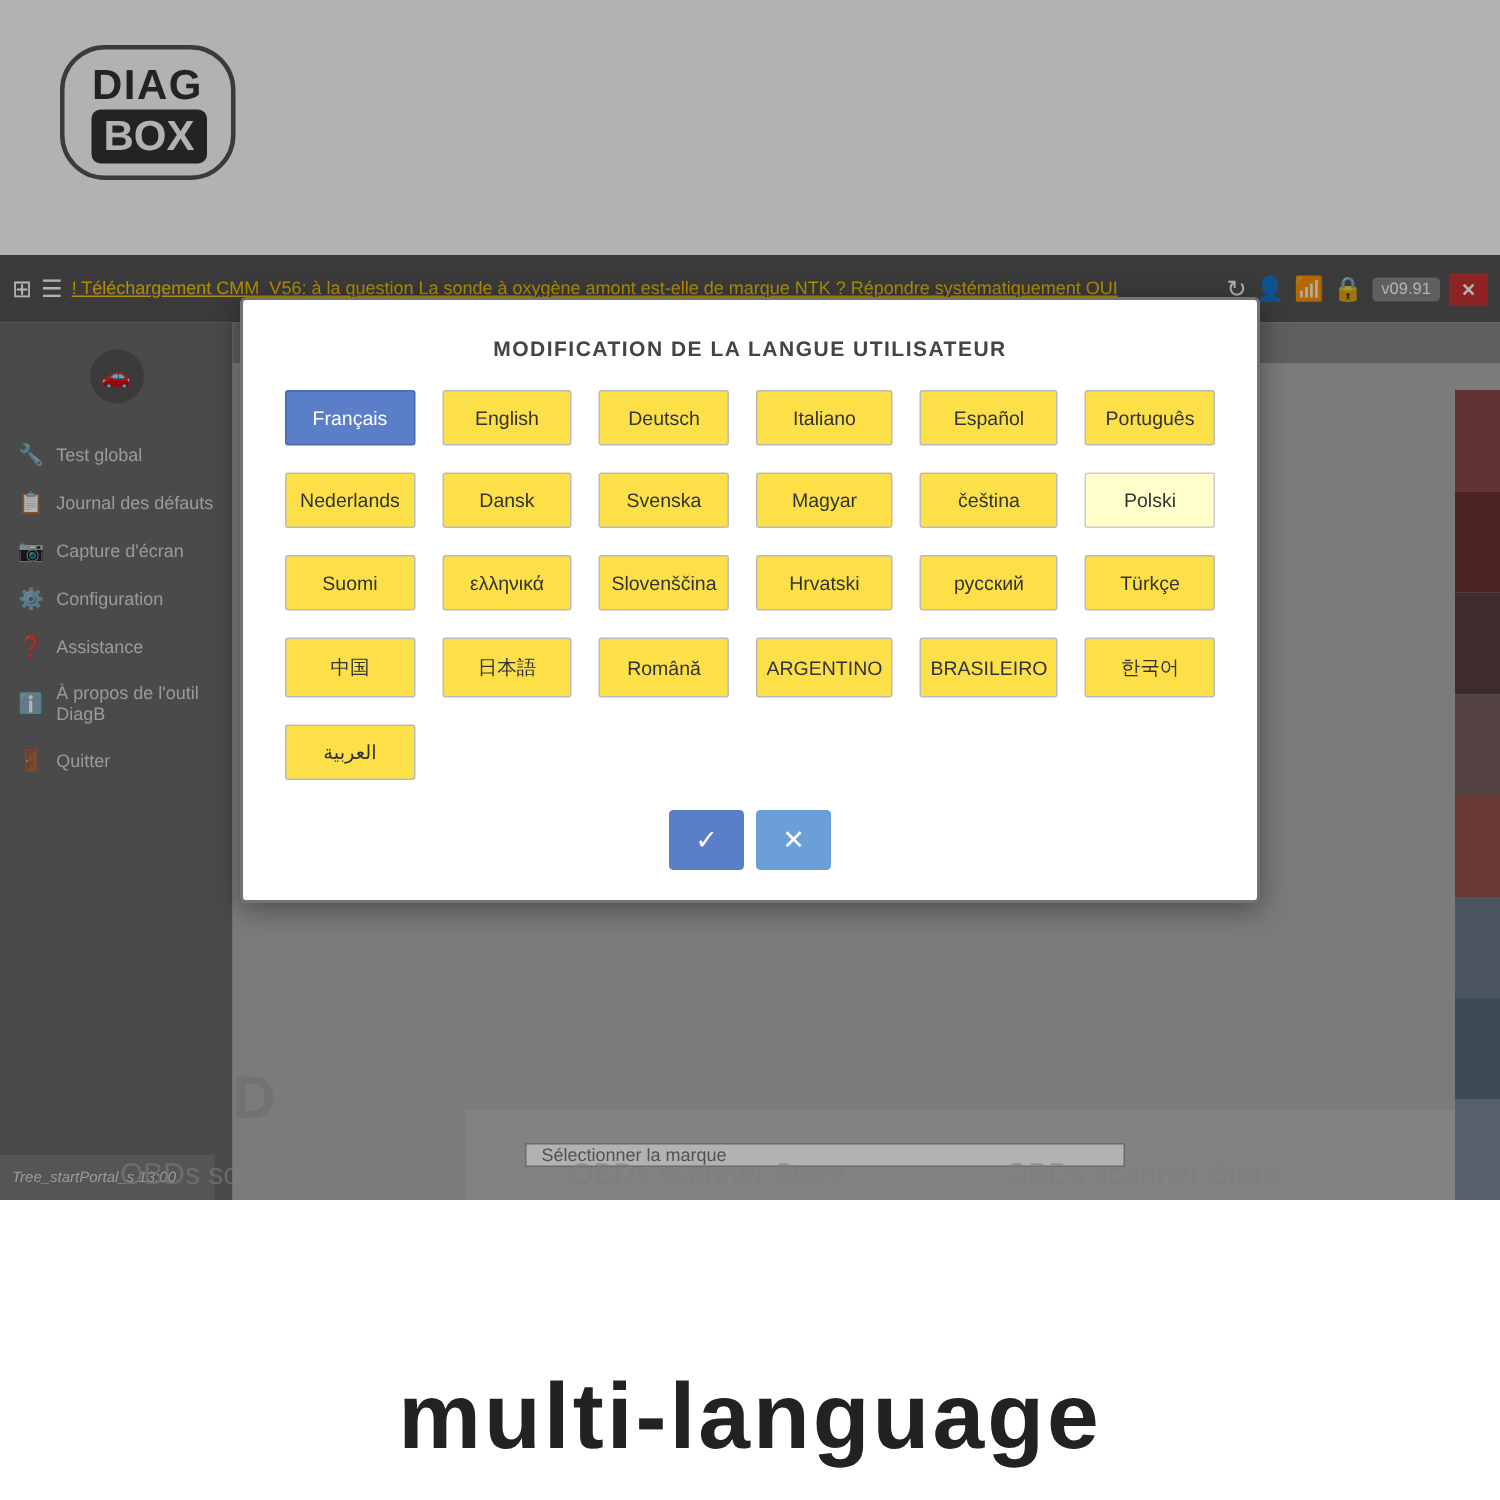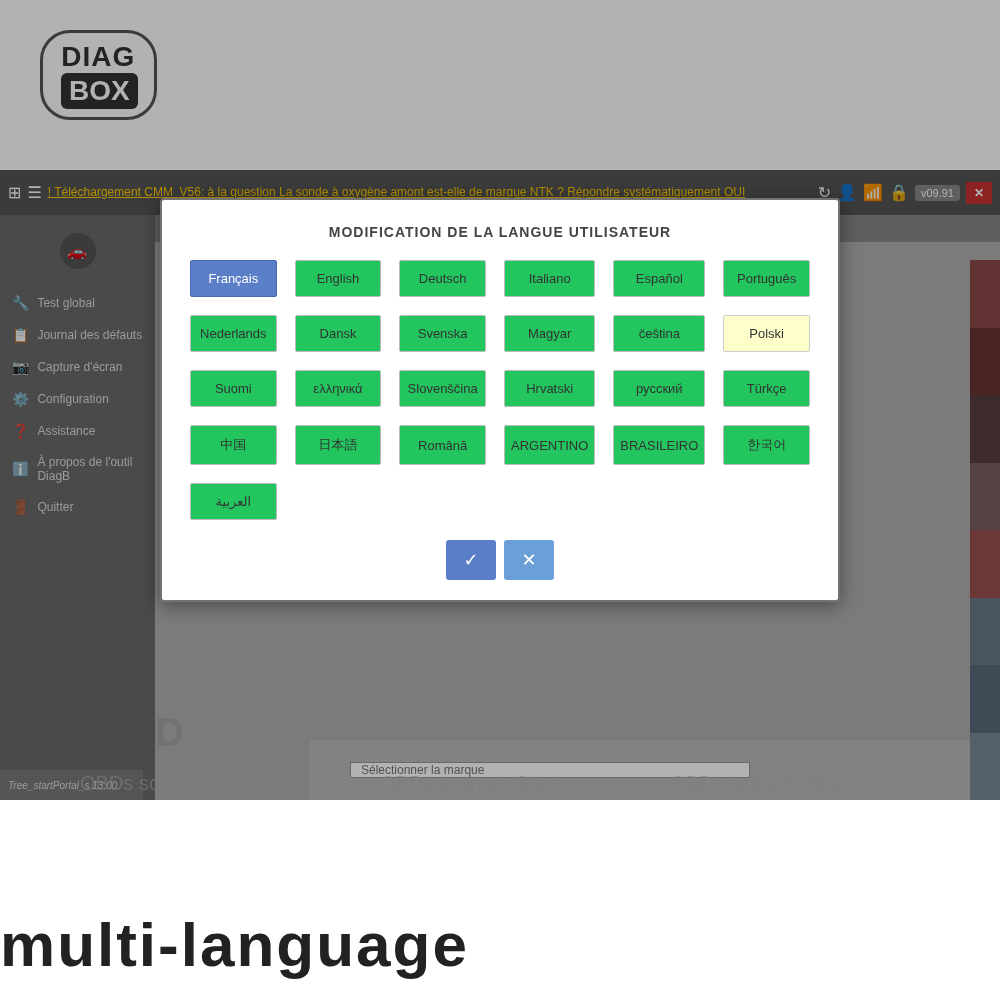--- a/index.html
+++ b/index.html
@@ -239,21 +239,21 @@
       text-transform: uppercase;
     }
     .lang-grid {
       display: grid;
       grid-template-columns: repeat(6, 1fr);
       gap: 18px;
       margin-bottom: 20px;
     }
     .lang-btn {
       border: 1px solid #bbb;
-      background: #22c55e;
+      background: #fde047;
       padding: 10px 6px;
       font-size: 13px;
       text-align: center;
       cursor: pointer;
       border-radius: 2px;
       color: #333;
     }
     .lang-btn.selected {
       background: #5b7ec8;
       color: white;
@@ -288,21 +288,21 @@
       background: #6a9fd8;
       color: white;
     }
 
     
     .bottom-label {
       position: absolute;
       bottom: 20px;
       left: 0;
       right: 0;
-      text-align: left;
+      text-align: center;
       font-size: 62px;
       font-weight: bold;
       color: #222;
       letter-spacing: 2px;
     }
 
     
     .wm1 { top: 185px; left: 80px; }
     .wm2 { top: 185px; left: 380px; }
     .wm3 { top: 185px; left: 670px; }

